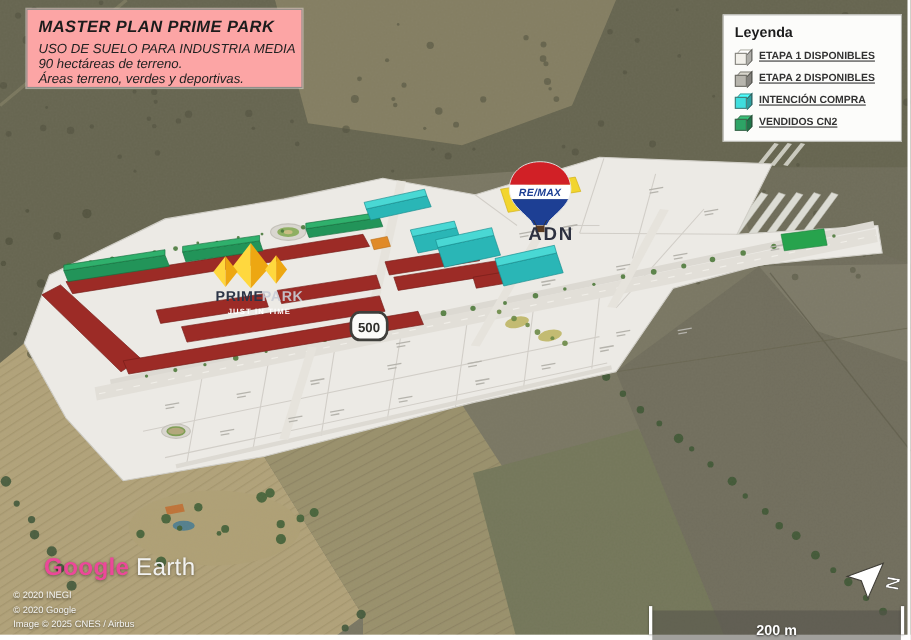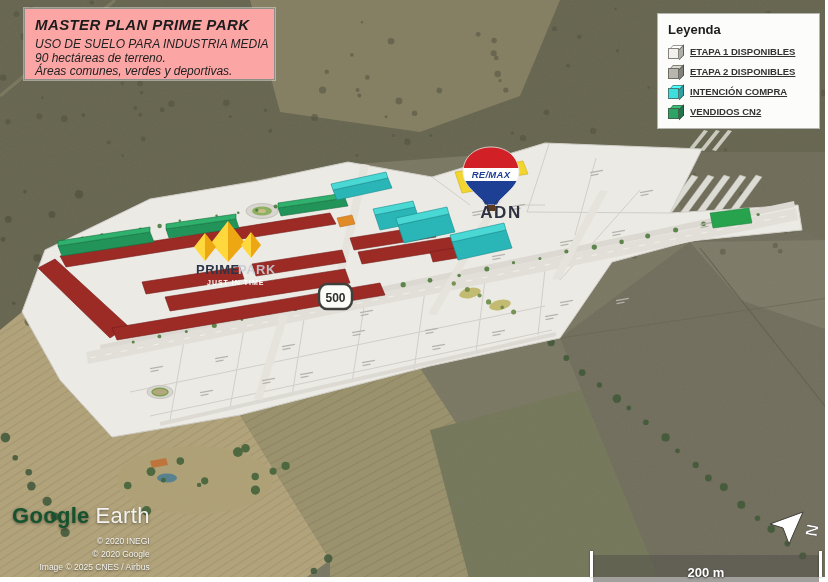--- a/index.html
+++ b/index.html
@@ -26,24 +26,24 @@
   .cube i{position:absolute;display:block;}
   .cube .f{left:0;top:4px;width:9px;height:9px;border:1px solid rgba(70,70,64,.65);}
   .cube .t{left:2.5px;top:1px;width:9px;height:3.5px;transform:skewX(-42deg);
     border:1px solid rgba(70,70,64,.65);border-bottom:none;filter:brightness(1.18);}
   .cube .s{left:10.5px;top:2.5px;width:3.5px;height:9px;transform:skewY(-46deg);
     border:1px solid rgba(70,70,64,.65);border-left:none;filter:brightness(.72);}
 
   
   .attribution{position:absolute;left:12px;top:503px;z-index:5;color:#fff;}
   .ge-logo{font-size:22px;letter-spacing:.3px;text-shadow:0 1px 3px rgba(0,0,0,.45);}
-  .ge-logo .g1{font-weight:bold;color:#14532d;}
+  .ge-logo .g1{font-weight:bold;color:#ec4899;margin-left:28px;}
   .ge-logo .g2{font-weight:normal;color:#f2f2f0;margin-left:6px;}
   .copy{margin-top:6px;font-size:8.5px;line-height:13px;color:#f4f4f2;
-    text-shadow:0 1px 2px rgba(0,0,0,.55);text-align:right;}
+    text-shadow:0 1px 2px rgba(0,0,0,.55);}
 
   
   .scalebar{position:absolute;left:593px;top:555px;width:226px;height:34px;
     background:rgba(84,82,74,.55);z-index:5;display:flex;align-items:center;justify-content:center;}
   .scalebar:before,.scalebar:after{content:"";position:absolute;top:-4px;width:3px;height:26px;
     background:#fff;box-shadow:0 0 2px rgba(0,0,0,.5);}
   .scalebar:before{left:-3px;} .scalebar:after{right:-3px;}
   .scalebar span{font-size:13px;font-weight:bold;color:#fff;
     text-shadow:0 1px 2px rgba(0,0,0,.65);}
 
@@ -493,21 +493,21 @@
   <g>
     <path d="M770,524 L803,512 L789,544 L783,528 Z" fill="#ffffff" stroke="#3f3d36" stroke-width="1"></path>
     <text x="810" y="534" font-size="17" font-weight="bold" fill="#ffffff" stroke="#3f3d36" stroke-width="0.5" text-anchor="middle" transform="rotate(100 810 530)">N</text>
   </g>
 </svg>
 
 <div class="title-box">
   <h1>MASTER PLAN PRIME PARK</h1>
   <p>USO DE SUELO PARA INDUSTRIA MEDIA</p>
   <p>90 hectáreas de terreno.</p>
-  <p>Áreas comunes, verdes y deportivas.</p>
+  <p>Áreas terreno, verdes y deportivas.</p>
 </div>
 
 <div class="legend">
   <div class="legend-header">Leyenda</div>
   <div class="legend-item">
     <span class="cube">
       <i class="t" style="background: rgb(242, 240, 234);"></i>
           <i class="s" style="background: rgb(242, 240, 234);"></i>
           <i class="f" style="background: rgb(242, 240, 234);"></i>
         </span>

